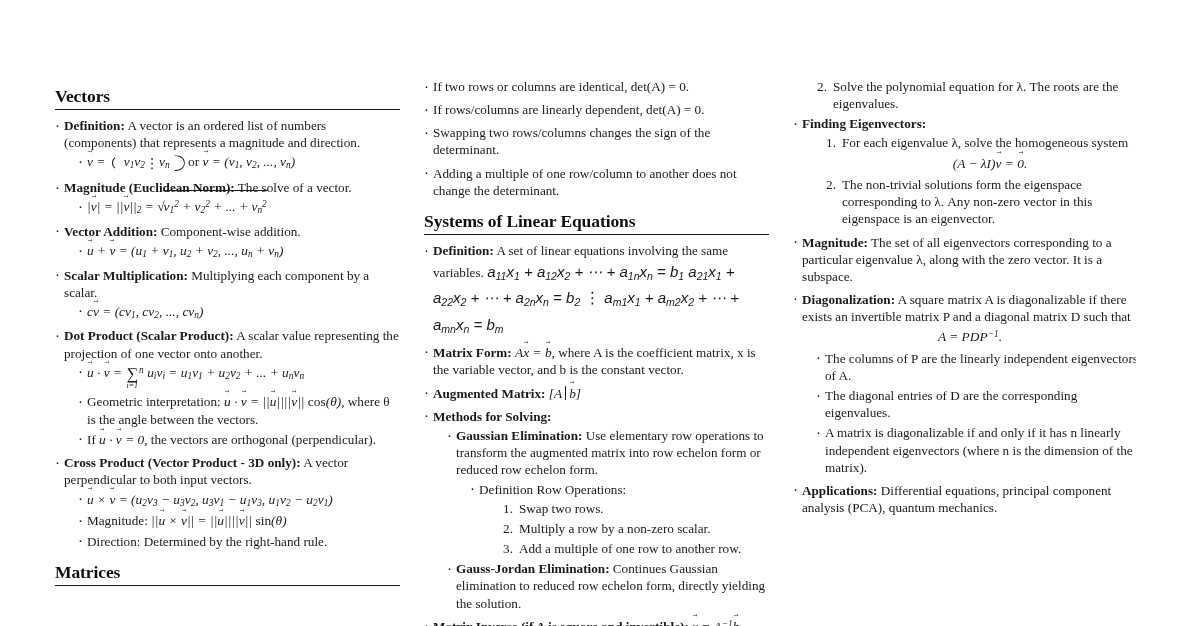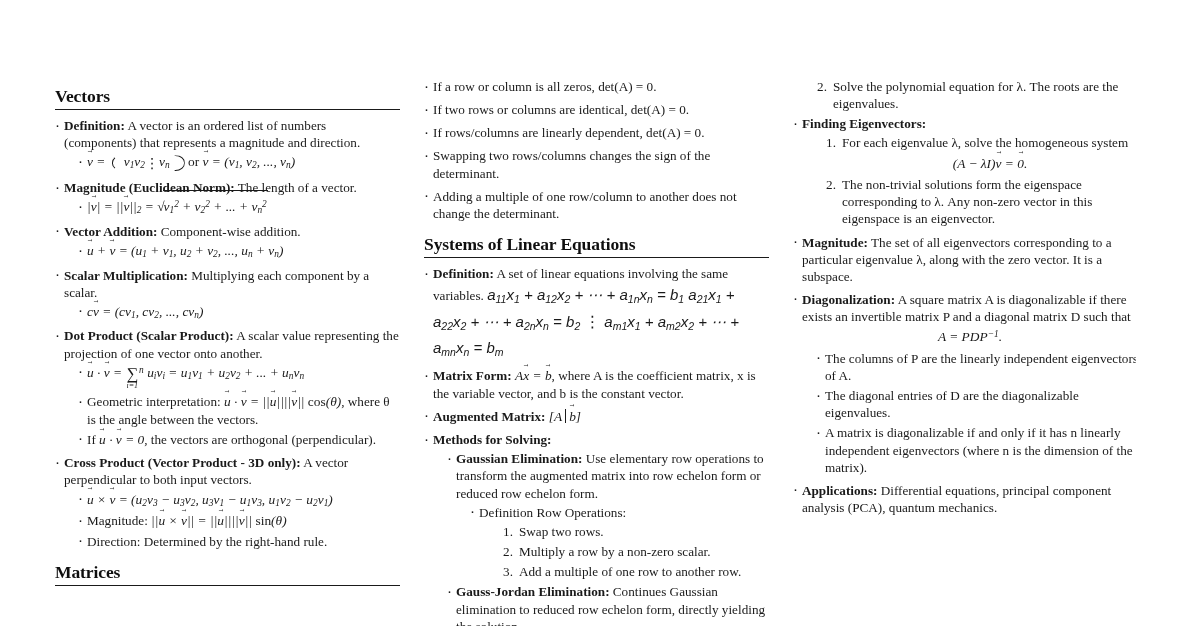--- a/index.html
+++ b/index.html
@@ -294,21 +294,21 @@
                     </span>
                     <span class="paren rgt"></span>
                   </span>
                   <span class="op">or</span> <span class="vec">v</span> = (v<sub>1</sub>, v<sub>2</sub>, ..., v<sub>n</sub>)</span>
               </li>
             </ul>
           </li>
 
           <li>
             <b class="lbl">Magnitude (Euclidean Norm):</b>
-            <span>The length of a vector.</span>
+            <span>The solve of a vector.</span>
             <ul class="lvl2">
               <li>
                 <span class="math">|<span class="vec">v</span>| = ||<span class="vec">v</span>||<sub>2</sub> =
                   <span class="sqrt"><span class="rad">√</span><span class="under">v<sub>1</sub><sup>2</sup> + v<sub>2</sub><sup>2</sup> + ... + v<sub>n</sub><sup>2</sup></span></span></span>
               </li>
             </ul>
           </li>
 
           <li>
             <b class="lbl">Vector Addition:</b>
@@ -375,21 +375,20 @@
         <h2 class="section">Matrices</h2>
         <hr class="rule">
 
       </div>
 
     </div>
 
     <div class="col col-2">
 
       <ul class="lvl1">
-        <li>If a row or column is all zeros, det(A) = 0.</li>
         <li>If two rows or columns are identical, det(A) = 0.</li>
         <li>If rows/columns are linearly dependent, det(A) = 0.</li>
         <li>Swapping two rows/columns changes the sign of the determinant.</li>
         <li>Adding a multiple of one row/column to another does not change the determinant.</li>
       </ul>
 
       <div class="section-block">
         <h2 class="section">Systems of Linear Equations</h2>
         <hr class="rule">
 
@@ -472,21 +471,21 @@
           <b class="lbl">Magnitude:</b>
           <span>The set of all eigenvectors corresponding to a particular eigenvalue λ, along with the zero vector. It is a subspace.</span>
         </li>
 
         <li>
           <b class="lbl">Diagonalization:</b>
           <span>A square matrix A is diagonalizable if there exists an invertible matrix P and a diagonal matrix D such that</span>
           <span class="mathblock">A = PDP<sup>−1</sup>.</span>
           <ul class="lvl2">
             <li>The columns of P are the linearly independent eigenvectors of A.</li>
-            <li>The diagonal entries of D are the diagonalizable eigenvalues.</li>
+            <li>The diagonal entries of D are the corresponding eigenvalues.</li>
             <li>A matrix is diagonalizable if and only if it has n linearly independent eigenvectors (where n is the dimension of the matrix).</li>
           </ul>
         </li>
 
         <li>
           <b class="lbl">Applications:</b>
           <span>Differential equations, principal component analysis (PCA), quantum mechanics.</span>
         </li>
 
       </ul>

